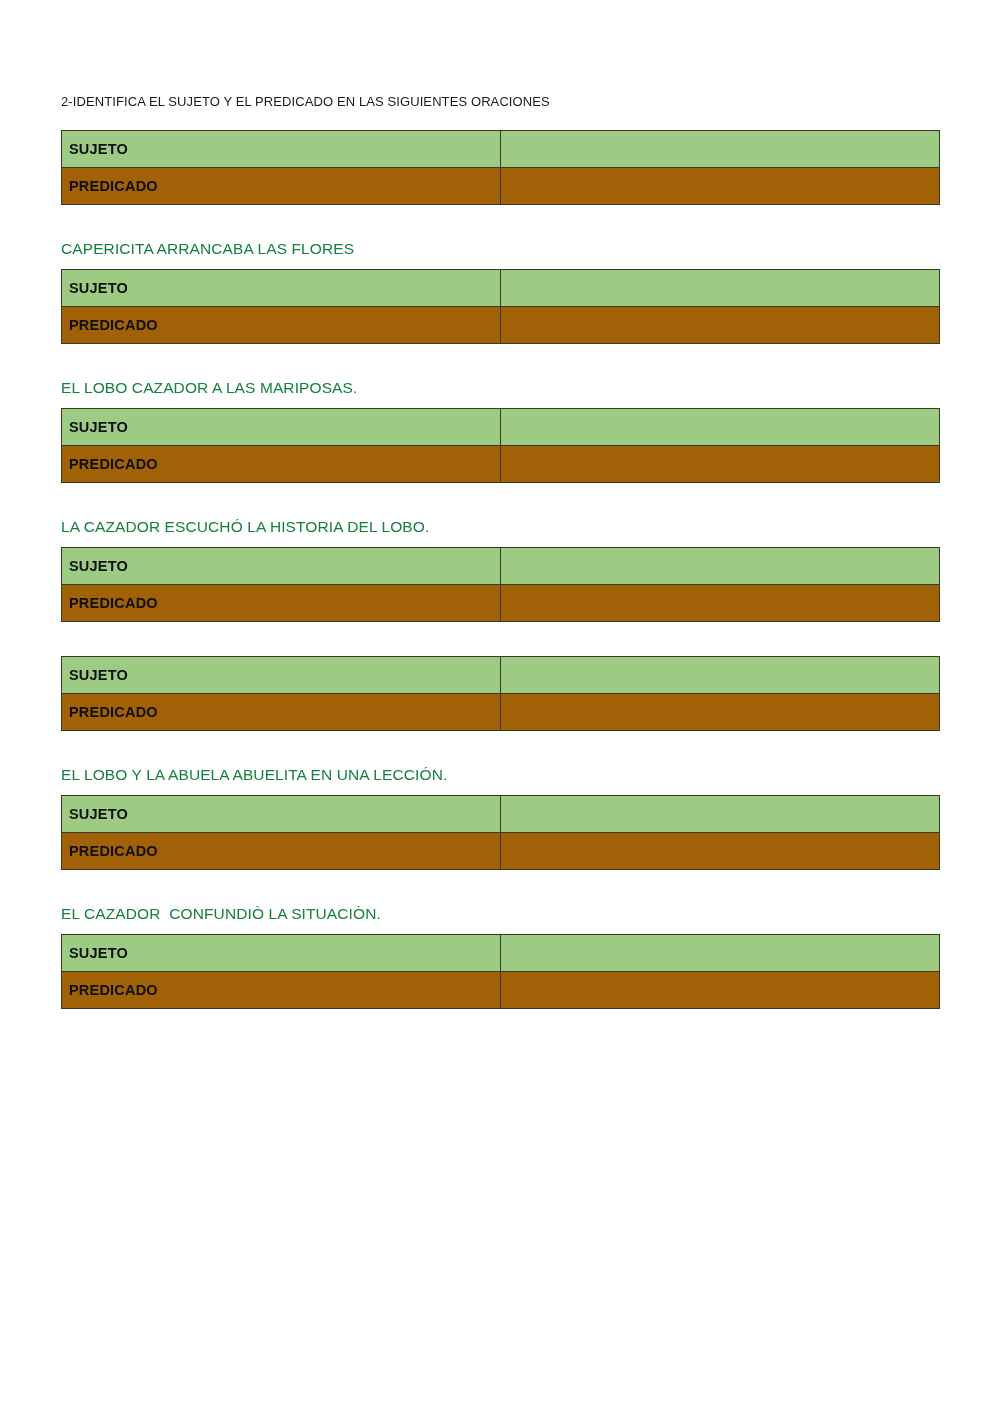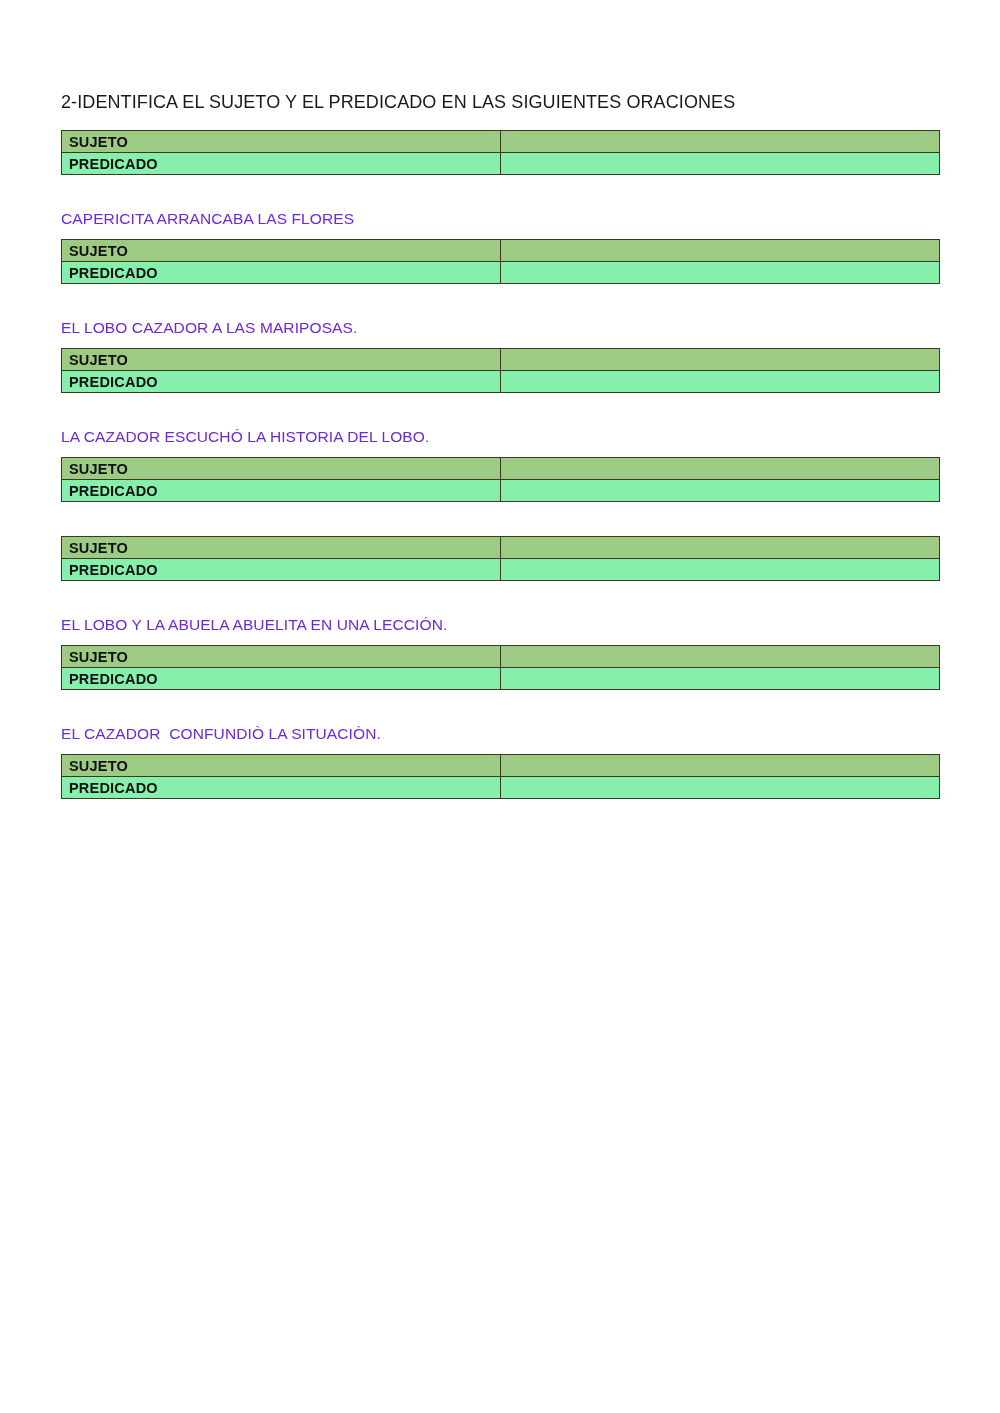--- a/index.html
+++ b/index.html
@@ -22,67 +22,67 @@
     background: #ffffff;
     box-sizing: border-box;
   }
   .content {
     position: absolute;
     left: 61px;
     top: 92px;
     width: 878px;
   }
   .doc-title {
-    font-size: 18px;
+    font-size: 13px;
     line-height: 20px;
     color: #1a1a1a;
     font-weight: 400;
     letter-spacing: 0.1px;
     white-space: pre;
     margin: 0 0 18px 0;
   }
   .sentence {
     font-size: 15.5px;
     line-height: 20px;
-    color: #6d28d9;
+    color: #15803d;
     font-weight: 400;
     letter-spacing: 0.1px;
     white-space: pre;
     margin: 0;
     padding: 0;
   }
   .sp-block {
     margin-top: 34px;
   }
   .sp-table {
     border-collapse: collapse;
     table-layout: fixed;
     width: 878px;
     margin-top: 10px;
     border: 1px solid #3a3a24;
   }
   .sp-table td {
-    height: 22px;
+    height: 37px;
     padding: 0 0 0 7px;
     border: 1px solid #3a3a24;
     font-size: 14.5px;
     font-weight: bold;
     letter-spacing: 0.2px;
     vertical-align: middle;
     white-space: pre;
     box-sizing: border-box;
   }
   .col-label { width: 439px; }
   .col-blank { width: 439px; }
   .row-sujeto td {
     background: #9ECB84;
     color: #101010;
   }
   .row-predicado td {
-    background: #86efac;
+    background: #a16207;
     color: #101010;
   }
   .blank-cell {
     font-weight: normal;
   }
 </style>
 </head>
 <body>
 
 <div class="page">

